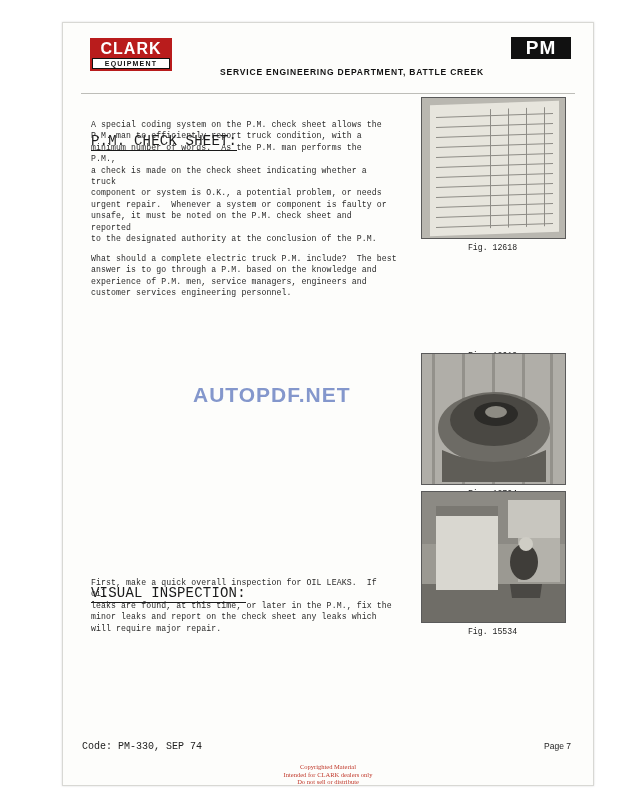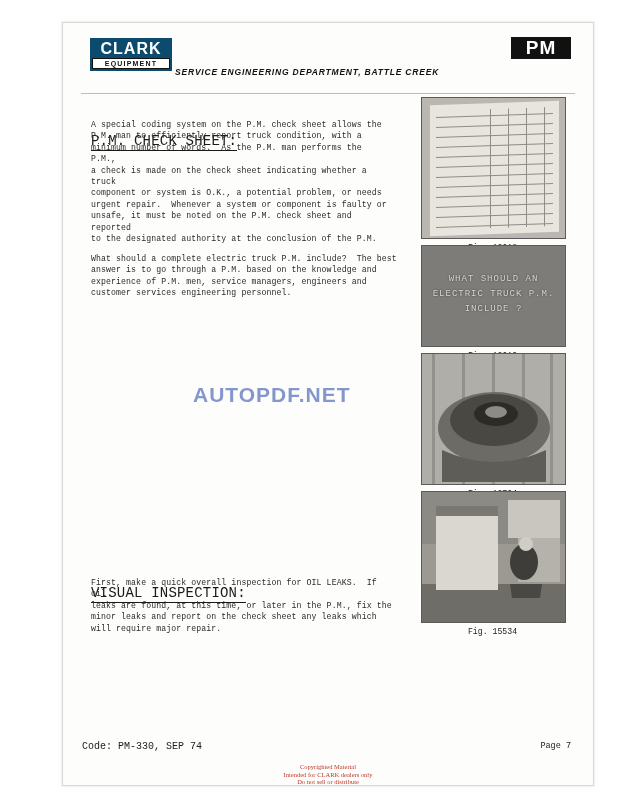--- a/index.html
+++ b/index.html
@@ -33,21 +33,21 @@
     left: 0; top: 0;
     width: 530px;
     height: 62px;
   }
   .logo {
     position: absolute;
     left: 27px;
     top: 15px;
     width: 82px;
     height: 33px;
-    background: #0c4a6e;
+    background: #b91c1c;
     color: #fff;
     text-align: center;
   }
   .logo .logo-top {
     font-family: "Liberation Sans", sans-serif;
     font-weight: bold;
     font-size: 16px;
     letter-spacing: 1px;
     line-height: 19px;
     padding-top: 1px;
@@ -68,28 +68,28 @@
     top: 12px;
     width: 330px;
     text-align: center;
     font-size: 22px;
     font-weight: bold;
     letter-spacing: 2px;
     color: #111;
   }
   .subtitle {
     position: absolute;
-    left: 112px;
+    left: 124px;
     top: 44px;
     width: 330px;
+    text-align: center;
     font-size: 8.5px;
     font-weight: bold;
     letter-spacing: 0.8px;
     color: #111;
-    font-style: italic;
   }
   .pm-badge {
     position: absolute;
     right: 22px;
     top: 14px;
     width: 60px;
     height: 22px;
     background: #111;
     color: #fff;
     font-size: 19px;
@@ -222,21 +222,21 @@
     left: 19px;
     top: 718px;
     font-family: "Liberation Mono", monospace;
     font-size: 10px;
     color: #222;
   }
   .footer-right {
     position: absolute;
     right: 22px;
     top: 718px;
-    font-family: Liberation Mono, monospace;
+    font-family: Liberation Sans, sans-serif;
     font-size: 8.5px;
     color: #222;
   }
   .copyright {
     position: absolute;
     left: 0;
     right: 0;
     top: 740px;
     text-align: center;
     font-family: "Liberation Serif", serif;
@@ -302,25 +302,20 @@
         <div class="line" style="top:112px;"></div>
         <div class="line" style="top:122px;"></div>
         <div class="vline" style="left:60px;"></div>
         <div class="vline" style="left:78px;"></div>
         <div class="vline" style="left:96px;"></div>
         <div class="vline" style="left:114px;"></div>
       </div>
     </div>
     <div class="fig-caption" style="top:220px;">Fig. 12618</div>
 
-    <div class="figure fig2">
-      <div class="slide-text">WHAT SHOULD
-AN ELECTRIC TRUCK
-P.M. INCLUDE ?</div>
-    </div>
     <div class="fig-caption" style="top:328px;">Fig. 12619</div>
 
     <div class="figure fig3">
       <svg width="143" height="130" viewBox="0 0 143 130">
         <rect x="0" y="0" width="143" height="130" fill="#b0aea8"></rect>
         <g fill="#78766f" opacity="0.5">
           <rect x="10" y="0" width="3" height="130"></rect>
           <rect x="40" y="0" width="3" height="130"></rect>
           <rect x="70" y="0" width="3" height="130"></rect>
           <rect x="100" y="0" width="3" height="130"></rect>

